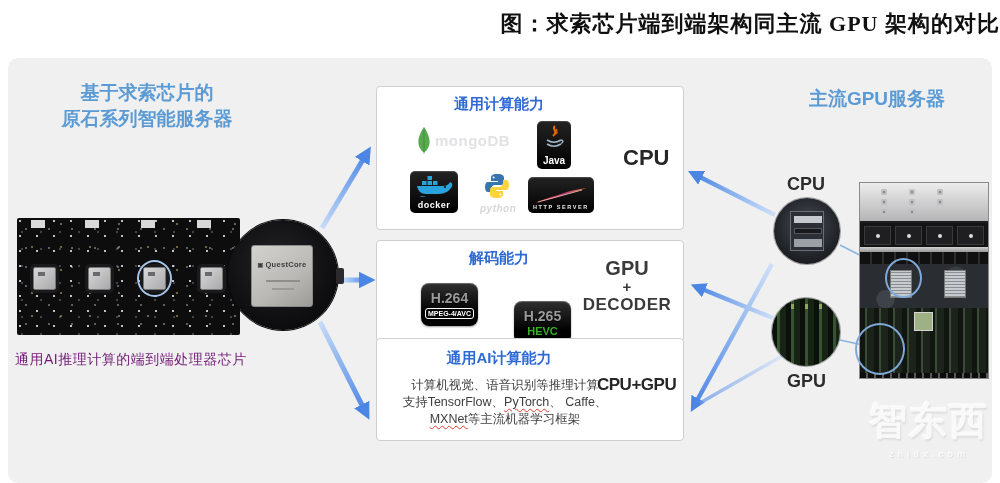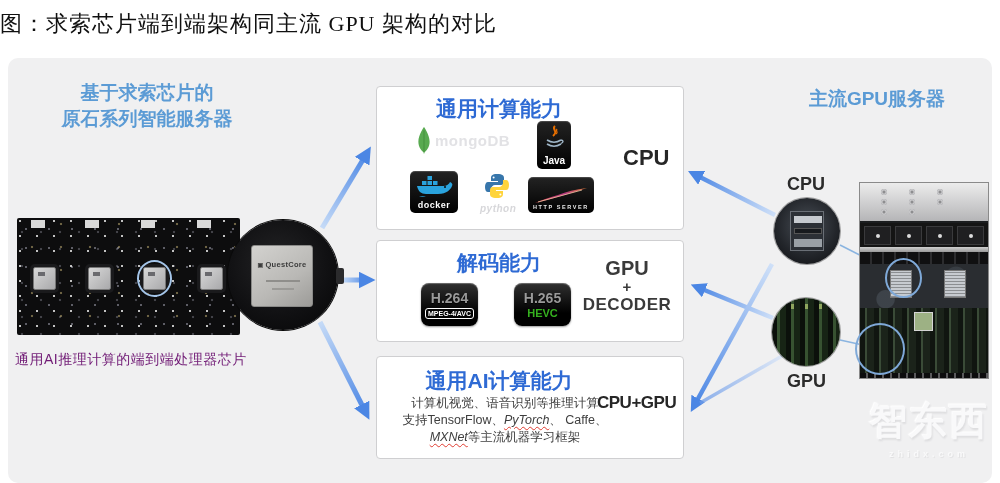--- a/index.html
+++ b/index.html
@@ -1,20 +1,20 @@
 <!DOCTYPE html>
 <html><head>
 <meta charset="utf-8">
 <style>
   * { box-sizing: border-box; margin: 0; padding: 0; }
   html,body { width:1000px; height:483px; background:#fff; font-family:"Liberation Sans",sans-serif; overflow:hidden; }
   #stage { position:relative; width:1000px; height:483px; background:#fff; }
 
-  .fig-title { position:absolute; top:9px; left:0; width:100%; text-align:left;
-    font-family:"Liberation Serif",serif; font-size:22px; font-weight:400; color:#101010; letter-spacing:1px; }
+  .fig-title { position:absolute; top:9px; left:0; width:100%; text-align:right;
+    font-family:"Liberation Serif",serif; font-size:22px; font-weight:700; color:#101010; letter-spacing:1px; }
 
   .panel { position:absolute; left:8px; top:58px; width:984px; height:425px;
     background:#f0f0f1; border-radius:10px; }
 
   
   .left-heading { position:absolute; left:29px; top:22px; width:220px; text-align:center;
     color:#5b9bd5; font-weight:bold; font-size:19px; line-height:26px; }
 
   .pcb { position:absolute; left:9px; top:160px; width:223px; height:117px;
     background-color:#0d0d0e; border-radius:2px;
@@ -45,23 +45,23 @@
   .chip-zoom .nub { position:absolute; right:-6px; top:48px; width:8px; height:16px; background:#2b2b2d; border-radius:2px; }
 
   .pcb-caption { position:absolute; left:7px; top:293px; width:300px;
     font-size:14px; color:#701a75; letter-spacing:.5px; }
 
   
   .mbox { position:absolute; left:368px; width:308px; background:#fff;
     border:1px solid #cfcfd1; border-radius:4px; }
   #box-general { top:28px; height:144px; }
   #box-decode  { top:182px; height:102px; }
-  #box-ai      { top:298px; height:103px; }
+  #box-ai      { top:280px; height:103px; }
   .mbox .heading { position:absolute; top:8px; left:0; width:244px; text-align:center;
-    color:#2e6ad4; font-weight:bold; font-size:21px; }
+    color:#2e6ad4; font-weight:bold; font-size:15px; }
   .biglabel { position:absolute; font-weight:800; color:#262626; }
 
   
   .mongo { position:absolute; left:40px; top:40px; display:flex; align-items:center;justify-content:center; }
   .mongo .mtext { font-size:15px; font-weight:bold; color:#e2e2e5; margin-left:4px; letter-spacing:.5px; }
   .badge { background:linear-gradient(#232323,#000); border-radius:5px; position:absolute;
     display:flex; flex-direction:column; align-items:center; justify-content:flex-end;
     box-shadow:inset 0 1px 1px rgba(255,255,255,.18); }
   .java-badge { left:160px; top:34px; width:34px; height:48px; padding-bottom:3px; }
   .java-badge .jtext { color:#fff; font-size:10px; font-weight:bold; }
@@ -71,35 +71,35 @@
   .python-wrap .ptext { font-size:10px; font-weight:bold; color:#d7d7da; letter-spacing:.5px;font-style:italic; }
   .apache-badge { left:151px; top:90px; width:66px; height:36px; padding-bottom:3px; }
   .apache-badge .atext { color:#e8e8e8; font-size:5.5px; font-weight:bold; letter-spacing:1.6px; }
 
   
   .hbadge { position:absolute; width:57px; height:43px; border-radius:8px;
     background:linear-gradient(#303030,#000 70%); box-shadow:inset 0 1px 1px rgba(255,255,255,.3), 0 1px 2px rgba(0,0,0,.4);
     display:flex; flex-direction:column; align-items:center; justify-content:center; }
   .hbadge .htitle { font-size:14px; font-weight:800; color:#9a9a9a; text-shadow:0 1px 1px #000; line-height:15px; }
   #h264 { left:44px; top:42px; }
-  #h265 { left:137px; top:42px; }
+  #h265 { left:137px; top:60px; }
   #h264 .hsub { margin-top:2px; border:1.5px solid #fff; border-radius:3px; padding:0 2px;
     color:#fff; font-size:7px; font-weight:bold; line-height:9px; }
   #h265 .hsub { margin-top:1px; color:#35b01f; font-size:11px; font-weight:800; line-height:12px; }
   .gpu-decoder { position:absolute; right:4px; top:16px; width:104px; text-align:center;
     font-weight:800; color:#3a3a3a; }
   .gpu-decoder .l1 { font-size:20px; line-height:22px; }
   .gpu-decoder .l2 { font-size:15px; line-height:16px; }
   .gpu-decoder .l3 { font-size:17px; line-height:20px; letter-spacing:.5px; }
 
   
   #box-ai .heading { top:10px; }
   .ai-body { position:absolute; left:6px; top:38px; width:244px; text-align:center;
     font-size:12.5px; line-height:17px; color:#3e3e3e; }
-  .typo { text-decoration:underline; text-decoration-style:wavy; text-decoration-color:#e03c31; text-decoration-thickness:1px; text-underline-offset:2px;font-style:italic; }
+  .typo { text-decoration:underline; text-decoration-style:wavy; text-decoration-color:#e03c31; text-decoration-thickness:1px; text-underline-offset:2px; }
   #cpu-label-box1 { left:246px; top:58px; font-size:22px; }
   #cpugpu-label { left:220px; top:36px; font-size:17px; letter-spacing:-.5px; }
 
   
   .right-heading { position:absolute; left:749px; top:28px; width:240px; text-align:center;
     color:#5b9bd5; font-weight:bold; font-size:19px; }
   .photo-label { position:absolute; font-weight:800; color:#2b2b2b; font-size:18px; }
   #cpu-photo-label { left:779px; top:116px; }
   #gpu-photo-label { left:779px; top:313px; }
   .photo-circle { position:absolute; border-radius:50%; overflow:hidden; box-shadow:0 0 0 1px rgba(0,0,0,.35); }

